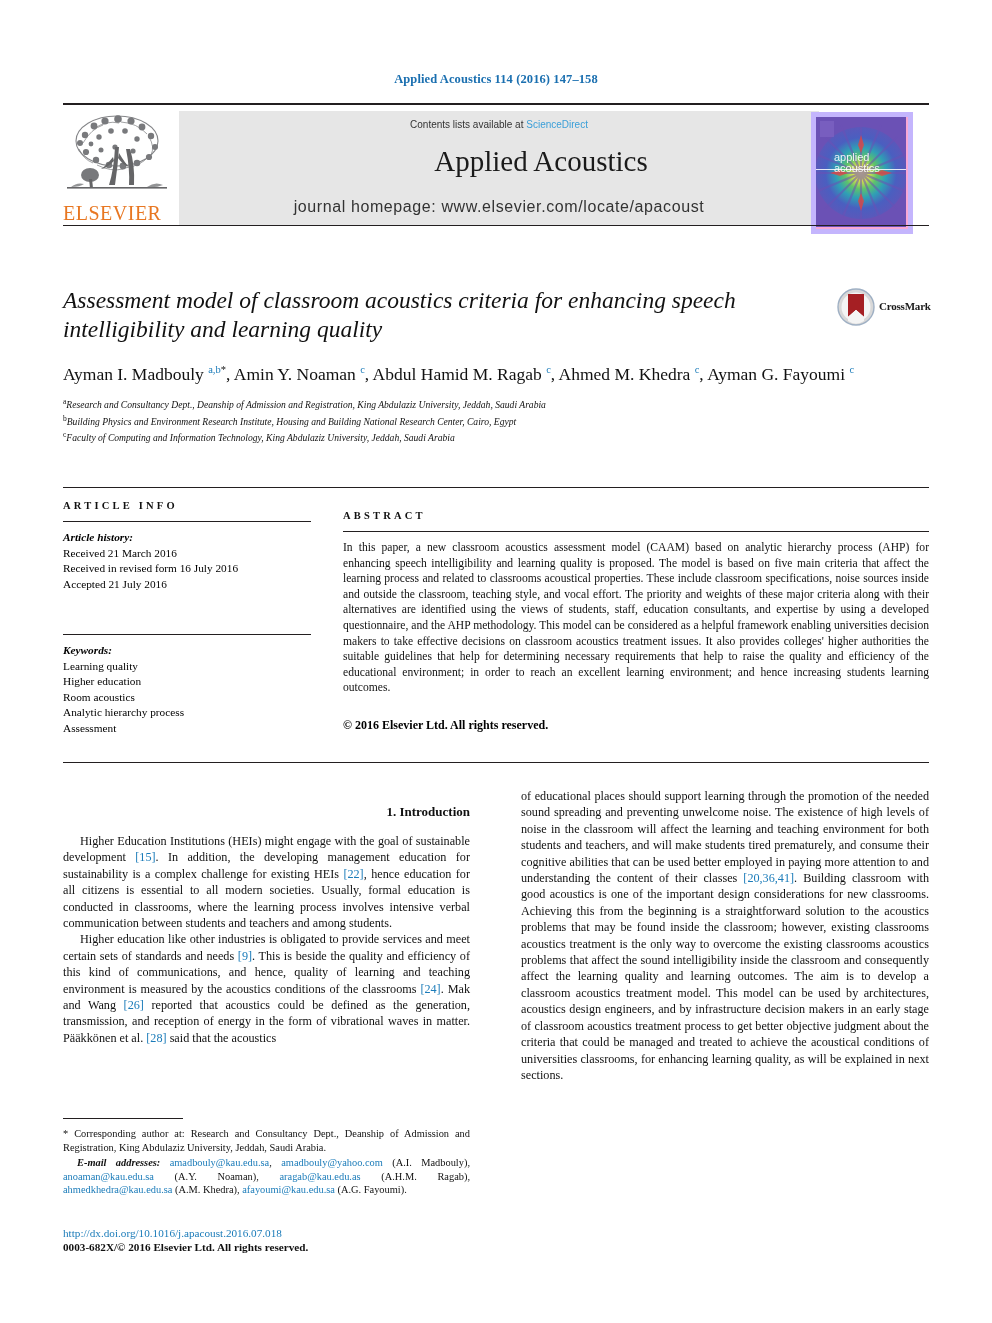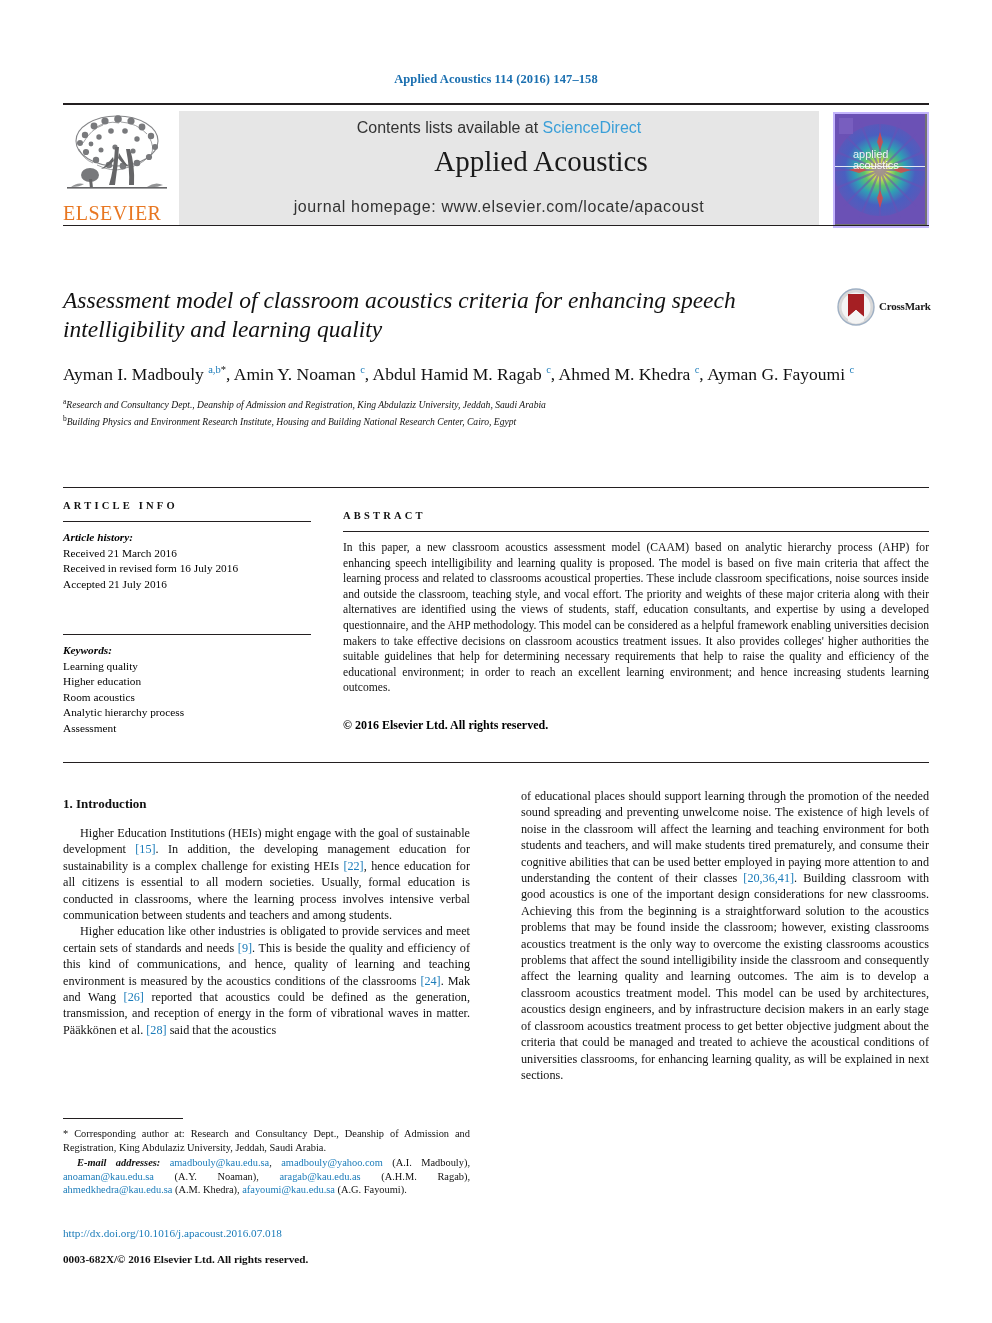--- a/index.html
+++ b/index.html
@@ -71,21 +71,21 @@
     width: 640px;
     height: 114px;
     background: #e6e6e6;
   }
   .contents-line {
     position: absolute;
     left: 0; top: 8px;
     width: 640px;
     text-align: center;
     font-family: "Liberation Sans", sans-serif;
-    font-size: 16px;
+    font-size: 10px;
     color: #333333;
   }
   .contents-line .sd {
     color: #3a9fd8;
   }
   .journal-name {
     position: absolute;
     left: 0; top: 34px;
     width: 724px;
     text-align: center;
@@ -98,26 +98,26 @@
     left: 0; bottom: 9px;
     width: 640px;
     text-align: center;
     font-family: "Liberation Sans", sans-serif;
     font-size: 16px;
     letter-spacing: 0.6px;
     color: #333333;
   }
   .cover-thumb {
     position: absolute;
-    right: 0; top: 9px;
+    right: 16px; top: 9px;
     width: 92px;
     height: 112px;
-    border: 2px solid #c4b5fd;
+    border: 5px solid #c4b5fd;
     overflow: hidden;
-    background: #737373;
+    background: #f9a8d4;
   }
   .cover-thumb svg { display:block; }
   .masthead-rule-bottom {
     position: absolute;
     left: 0; bottom: -1px;
     width: 866px;
     height: 1px;
     background: #231f20;
   }
 
@@ -251,22 +251,23 @@
     width: 407px;
   }
   .body-right {
     position: absolute;
     left: 521px; top: 788px;
     width: 408px;
   }
   .section-title {
     font-size: 13px;
     font-weight: bold;
-    margin: 8px 0 13px 0;
-    color: #111111;
+    margin: 16px 0 13px 0;
+    color: #111111;
+    text-align: right;
   }
   .para {
     font-size: 12.2px;
     line-height: 16.4px;
     text-align: justify;
     text-indent: 17px;
     margin: 0 0 0 0;
     color: #111111;
   }
   .para + .para { margin-top: 0px; }
@@ -307,21 +308,20 @@
   .doi-link {
     font-size: 11.2px;
     color: #1a7bb9;
     line-height: 14px;
   }
   .issn-line {
     font-size: 11.2px;
     font-weight: bold;
     line-height: 14px;
     color: #111111;
-    margin-top: 12px;
   }
 </style>
 </head>
 <body>
 
 <div class="page">
 
   <div class="running-head">Applied Acoustics 114 (2016) 147–158</div>
 
   <div class="masthead">
@@ -445,20 +445,21 @@
         <path d="M19 22 l-8 7 h16 z" fill="#f4f4f4"></path>
       </svg>
       <div class="crossmark-label">CrossMark</div>
     </div>
 
     <div class="authors">Ayman I. Madbouly <sup>a,b</sup><sup class="star">*</sup>, Amin Y. Noaman <sup>c</sup>, Abdul Hamid M. Ragab <sup>c</sup>, Ahmed M. Khedra <sup>c</sup>, Ayman G. Fayoumi <sup>c</sup></div>
 
     <div class="affiliations">
       <div><sup>a</sup><span>Research and Consultancy Dept., Deanship of Admission and Registration, King Abdulaziz University, Jeddah, Saudi Arabia</span></div>
       <div><sup>b</sup><span>Building Physics and Environment Research Institute, Housing and Building National Research Center, Cairo, Egypt</span></div>
+      <div><sup>c</sup><span>Faculty of Computing and Information Technology, King Abdulaziz University, Jeddah, Saudi Arabia</span></div>
     </div>
   </div>
 
   <div class="info-rule-top"></div>
 
   <div class="info-col">
     <div class="sec-heading">ARTICLE INFO</div>
     <div class="thin-rule"></div>
     <div class="info-label">Article history:</div>
     <div class="info-line">Received 21 March 2016</div>

